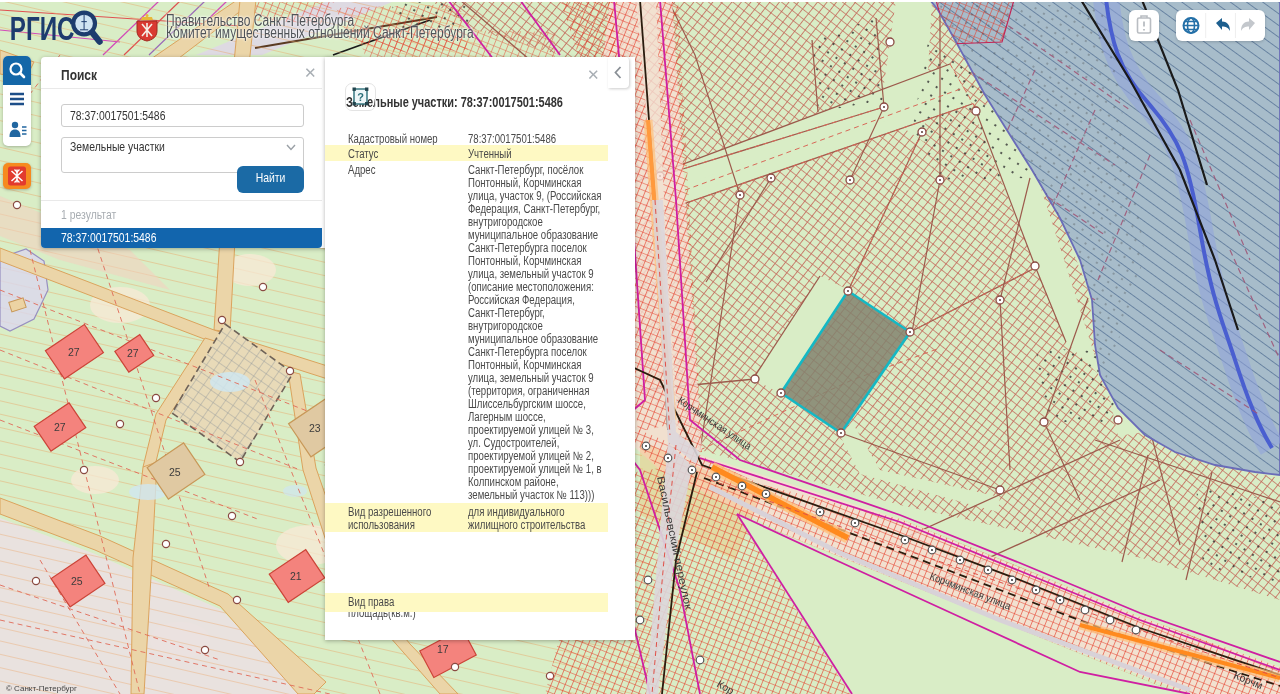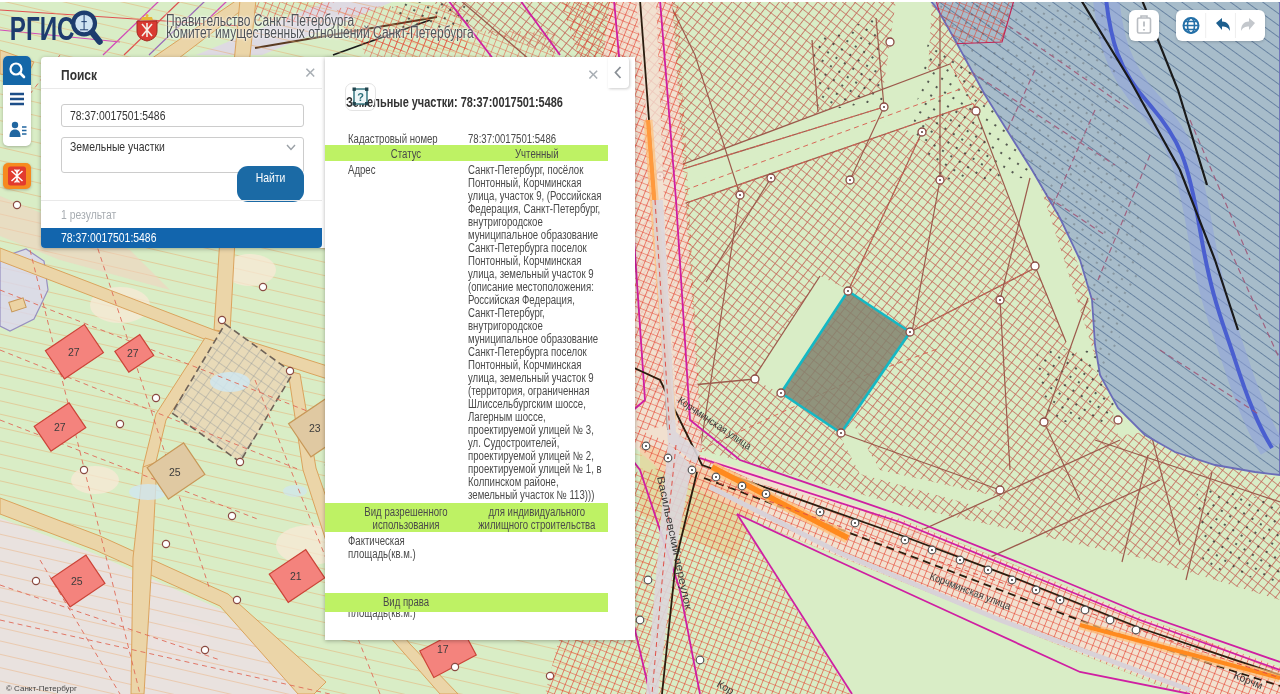--- a/index.html
+++ b/index.html
@@ -16,21 +16,21 @@
 #sb{position:absolute;left:3px;top:56px;width:28px;height:90px;background:#fff;border-radius:5px;box-shadow:0 1px 3px rgba(0,0,0,0.25);}
 #sb .srch{position:absolute;left:0;top:0;width:28px;height:29px;background:#1467a8;border-radius:5px 5px 0 0;}
 #orangebtn{position:absolute;left:3px;top:163px;width:28px;height:26px;background:#f68a1f;border-radius:5px;box-shadow:0 1px 3px rgba(0,0,0,0.25);}
 
 .panel{position:absolute;background:#fff;box-shadow:0 1px 4px rgba(0,0,0,0.3);padding-left:27px;}
 #searchp{left:41px;top:57px;width:281px;height:191px;border-radius:4px;}
 #detailp{left:325px;top:57px;width:283px;height:583px;}
 .x{position:absolute;color:#a8aeb4;font-size:15px;line-height:15px;}
 .cx{display:inline-block;transform:scaleX(0.8);transform-origin:0 0;white-space:nowrap;}
 .row{position:absolute;left:0;width:283px;box-sizing:border-box;}
-.gray{background:#bef264;text-align:center;}
+.gray{background:#fef9c3;}
 .lbl{position:absolute;left:23px;top:3px;font-size:12px;line-height:13px;color:#4a4a4a;width:145px;transform:scaleX(0.8);transform-origin:0 0;}
 .val{position:absolute;left:143px;top:3px;font-size:12px;line-height:13px;color:#4a4a4a;width:172px;transform:scaleX(0.8);transform-origin:0 0;}
 #chev{position:absolute;left:608px;top:57px;width:21px;height:31px;background:#fff;border-radius:0 4px 4px 0;box-shadow:1px 1px 3px rgba(0,0,0,0.2);}
 </style>
 </head>
 <body>
 <div id="stage">
 <svg id="map" width="1280" height="694" viewBox="0 0 1280 694">
 <defs>
 <pattern id="ph" width="7.5" height="7.5" patternUnits="userSpaceOnUse" patternTransform="rotate(38)">
@@ -487,21 +487,21 @@
 <div class="panel" id="searchp">
   <div style="position:absolute;left:20px;top:9px;font-size:15px;font-weight:bold;color:#333;"><span class="cx">Поиск</span></div>
   <div class="x" style="left:263px;top:8px;">✕</div>
   <div style="position:absolute;left:0;top:31px;width:281px;height:1px;background:#e9e9e9;"></div>
   <div style="position:absolute;left:20px;top:47px;width:243px;height:23px;border:1px solid #ccc;border-radius:3px;box-sizing:border-box;font-size:13px;color:#333;line-height:21px;padding-left:8px;"><span class="cx">78:37:0017501:5486</span></div>
   <div style="position:absolute;left:20px;top:80px;width:243px;height:36px;border:1px solid #ccc;border-radius:3px;box-sizing:border-box;font-size:13px;color:#333;line-height:18px;padding-left:8px;"><span class="cx">Земельные участки</span>
     <svg style="position:absolute;right:7px;top:6px" width="10" height="7" viewBox="0 0 10 7">
           <path d="M1 1 L5 5.5 L9 1" stroke="#9aa0a6" stroke-width="1.4" fill="none"></path>
         </svg>
   </div>
-  <div style="position:absolute;left:196px;top:109px;width:67px;height:36px;background:#1b6aa5;border-radius:11px;color:#fff;font-size:13px;text-align:center;line-height:24px;"><span class="cx" style="transform-origin:center;">Найти</span></div>
+  <div style="position:absolute;left:196px;top:109px;width:67px;height:27px;background:#1b6aa5;border-radius:6px;color:#fff;font-size:13px;text-align:center;line-height:24px;"><span class="cx" style="transform-origin:center;">Найти</span></div>
   <div style="position:absolute;left:0;top:143px;width:281px;height:1px;background:#e9e9e9;"></div>
   <div style="position:absolute;left:20px;top:150px;font-size:13px;color:#a8adb2;"><span class="cx">1 результат</span></div>
   <div style="position:absolute;left:0;top:171px;width:281px;height:20px;background:#1265ad;color:#fff;font-size:13px;line-height:20px;border-radius:0 0 4px 4px;"><span class="cx" style="margin-left:20px;">78:37:0017501:5486</span></div>
 </div>
 <div class="panel" id="detailp">
   <div style="position:absolute;left:21px;top:8px;font-size:15px;font-weight:bold;color:#333;margin-top:28px;"><span class="cx" style="transform:scaleX(0.73);">Земельные участки: 78:37:0017501:5486</span></div>
   <div class="x" style="left:262px;top:10px;">✕</div>
   <div style="position:absolute;left:20px;top:26px;width:31px;height:28px;border:1px solid #e4e4e4;border-radius:7px;box-sizing:border-box;">
     <svg width="29" height="26" viewBox="0 0 29 26">
       <rect x="8" y="5" width="13" height="15" fill="#eef6f8" stroke="#2a6e78" stroke-width="1.4"></rect>
@@ -521,23 +521,20 @@
         <span class="val">Учтенный</span>
       </div>
   <div class="row" style="top:103.5px;height:342.5px;">
         <span class="lbl">Адрес</span>
         <span class="val">Санкт-Петербург, посёлок<br>Понтонный, Корчминская<br>улица, участок 9, (Российская<br>Федерация, Санкт-Петербург,<br>внутригородское<br>муниципальное образование<br>Санкт-Петербурга поселок<br>Понтонный, Корчминская<br>улица, земельный участок 9<br>(описание местоположения:<br>Российская Федерация,<br>Санкт-Петербург,<br>внутригородское<br>муниципальное образование<br>Санкт-Петербурга поселок<br>Понтонный, Корчминская<br>улица, земельный участок 9<br>(территория, ограниченная<br>Шлиссельбургским шоссе,<br>Лагерным шоссе,<br>проектируемой улицей № 3,<br>ул. Судостроителей,<br>проектируемой улицей № 2,<br>проектируемой улицей № 1, в<br>Колпинском районе,<br>земельный участок № 113)))</span>
       </div>
   <div class="row gray" style="top:446px;height:29px;">
         <span class="lbl">Вид разрешенного использования</span>
         <span class="val">для индивидуального<br>жилищного строительства</span>
       </div>
-  <div class="row" style="top:475px;height:29px;">
-        <span class="lbl">Фактическая площадь(кв.м.)</span>
-      </div>
   <div class="row" style="top:534px;height:30px;">
         <span class="lbl">Декларированная площадь(кв.м.)</span>
       </div>
   <div class="row gray" style="top:536px;height:19px;">
         <span class="lbl">Вид права</span>
       </div>
 </div>
 <div id="chev">
   <svg width="21" height="31" viewBox="0 0 21 31">
         <path d="M12.5 10 L7.5 15.5 L12.5 21" stroke="#8a9096" stroke-width="1.8" fill="none"></path>

